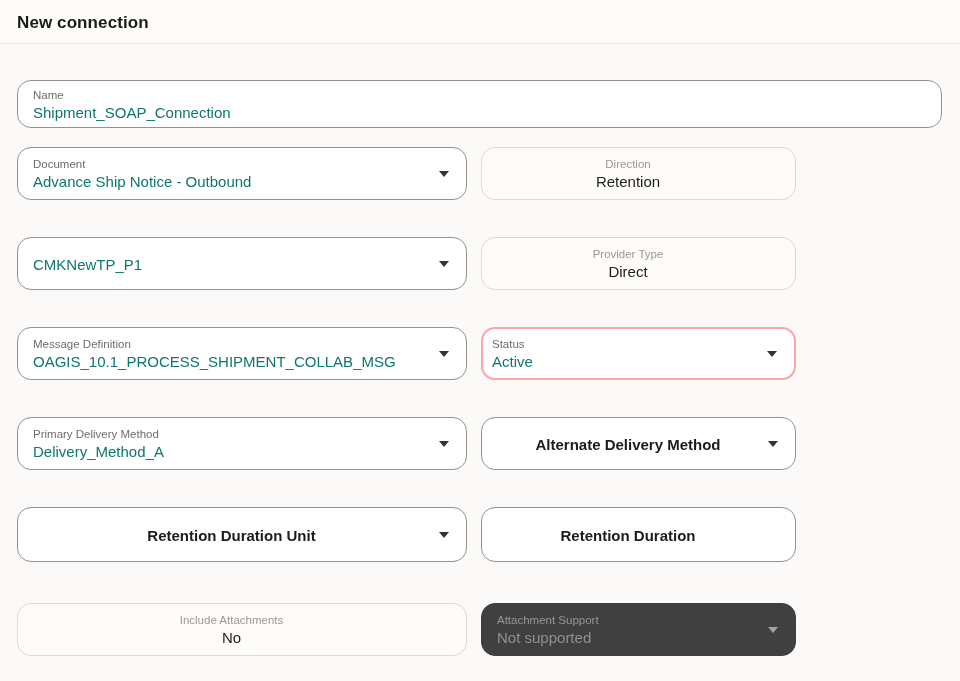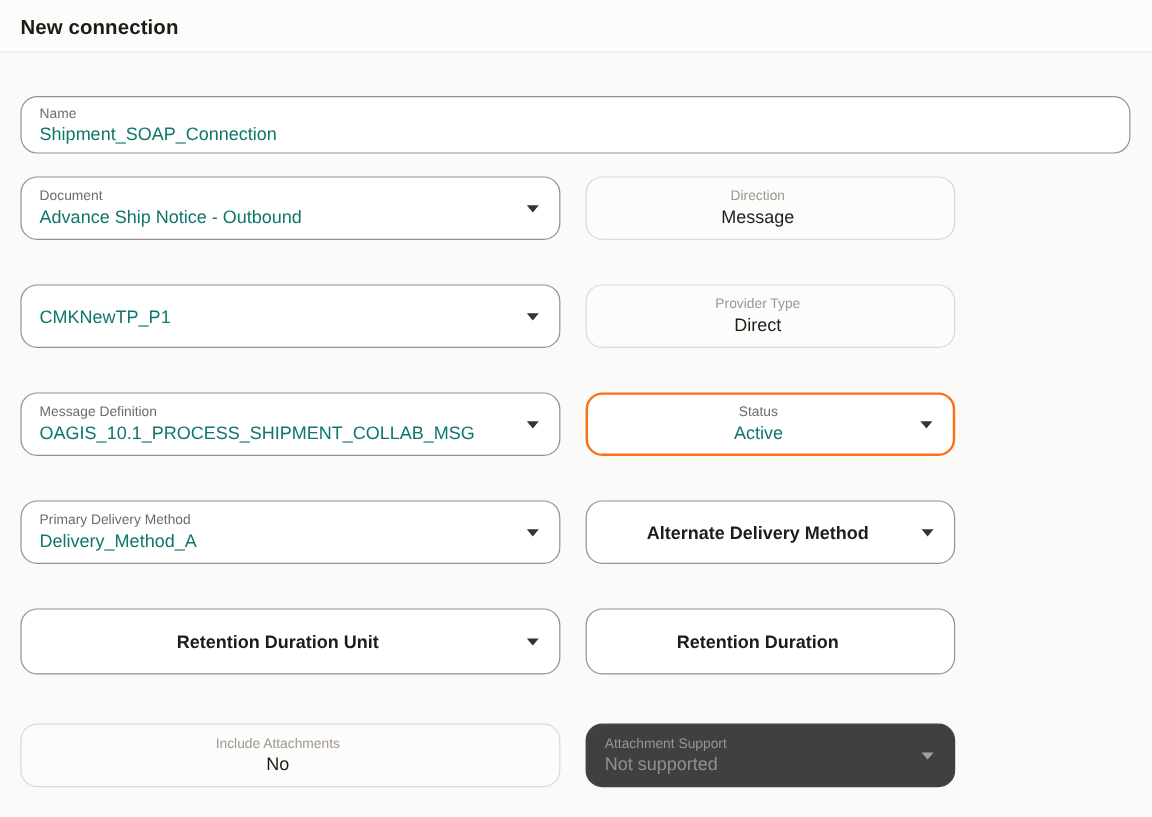--- a/index.html
+++ b/index.html
@@ -21,21 +21,21 @@
     color: #1c1b18;
     letter-spacing: 0.1px;
   }
   .content {
     padding: 36px 18px 0 17px;
     width: 960px;
   }
   .row {
     display: grid;
     grid-template-columns: 450px 1fr;
-    column-gap: 21px;
+    column-gap: 14px;
     width: 779px;
     margin-bottom: 37px;
   }
   .field {
     position: relative;
     background: #ffffff;
     border: 1px solid #95928e;
     border-radius: 14px;
     height: 53px;
     padding: 7px 36px 6px 15px;
@@ -67,23 +67,22 @@
   
   .field.empty { justify-content: center; text-align: center; }
   .field.empty .f-label {
     font-size: 15px;
     font-weight: 600;
     color: #1d1c19;
     line-height: 19px;
   }
   
   .field.focused {
-    border: 2px solid #f97316;
-    padding-left: 16px;
-    text-align: center;
+    border: 2px solid #fca5a5;
+    padding-left: 9px;
   }
   
   .field.readonly {
     border: 1px solid #dbd9d6;
     background: #fdfcfb;
     align-items: center;
   }
   .field.readonly .f-label { color: #9b9894; }
   .field.readonly .f-value { color: #1e1d1a; }
   
@@ -121,21 +120,21 @@
   </div>
 
   <div class="row">
     <div class="field">
       <span class="f-label">Document</span>
       <span class="f-value">Advance Ship Notice - Outbound</span>
       <span class="arrow"></span>
     </div>
     <div class="field readonly">
       <span class="f-label">Direction</span>
-      <span class="f-value">Message</span>
+      <span class="f-value">Retention</span>
     </div>
   </div>
 
   <div class="row">
     <div class="field">
       <span class="f-value">CMKNewTP_P1</span>
       <span class="arrow"></span>
     </div>
     <div class="field readonly">
       <span class="f-label">Provider Type</span>

